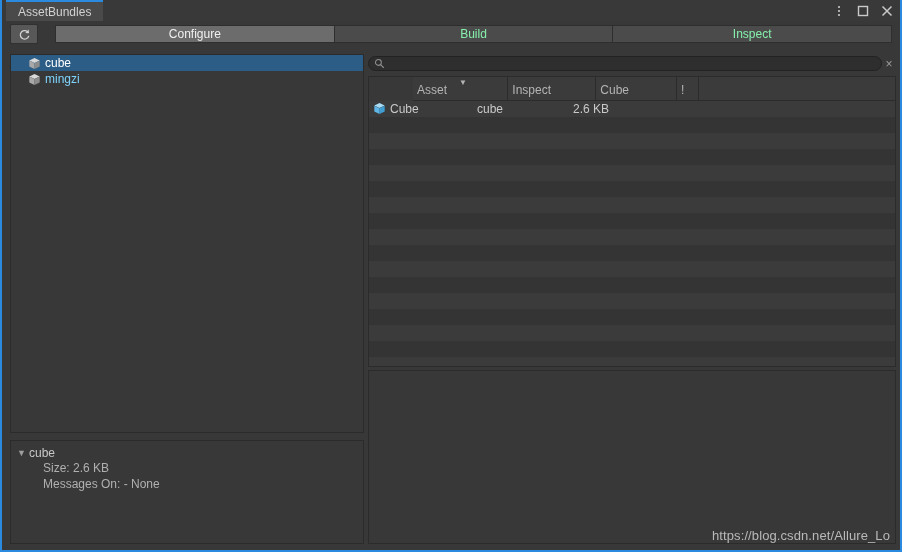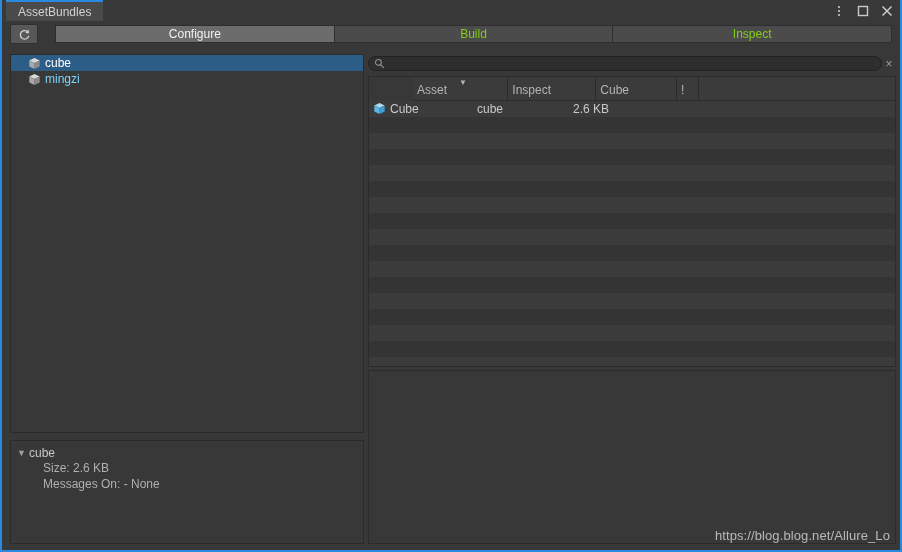--- a/index.html
+++ b/index.html
@@ -135,21 +135,21 @@
     height: 18px;
     margin-left: 3px;
   }
   .mode-tab {
     flex: 1;
     height: 18px;
     box-sizing: border-box;
     background: #4b4b4b;
     border: 1px solid #2e2e2e;
     border-left-width: 0;
-    color: #84cc16;
+    color: #86efac;
     font-size: 12px;
     display: flex;
     align-items: center;
     justify-content: center;
   }
   .mode-tab:first-child { border-left-width: 1px; }
   .mode-tab.active { background: #6c6c6c; color: #f0f0f0; }
 
   
   .panel {
@@ -487,15 +487,15 @@
       <div class="asset-row odd"></div>
       <div class="asset-row even"></div>
       <div class="asset-row odd"></div>
     </div>
   </div>
 
   <div class="panel message-panel">
     <span></span>
   </div>
 
-  <div class="watermark">https://blog.blog.net/Allure_Lo</div>
+  <div class="watermark">https://blog.csdn.net/Allure_Lo</div>
 
 </div>
 
 </body></html>

